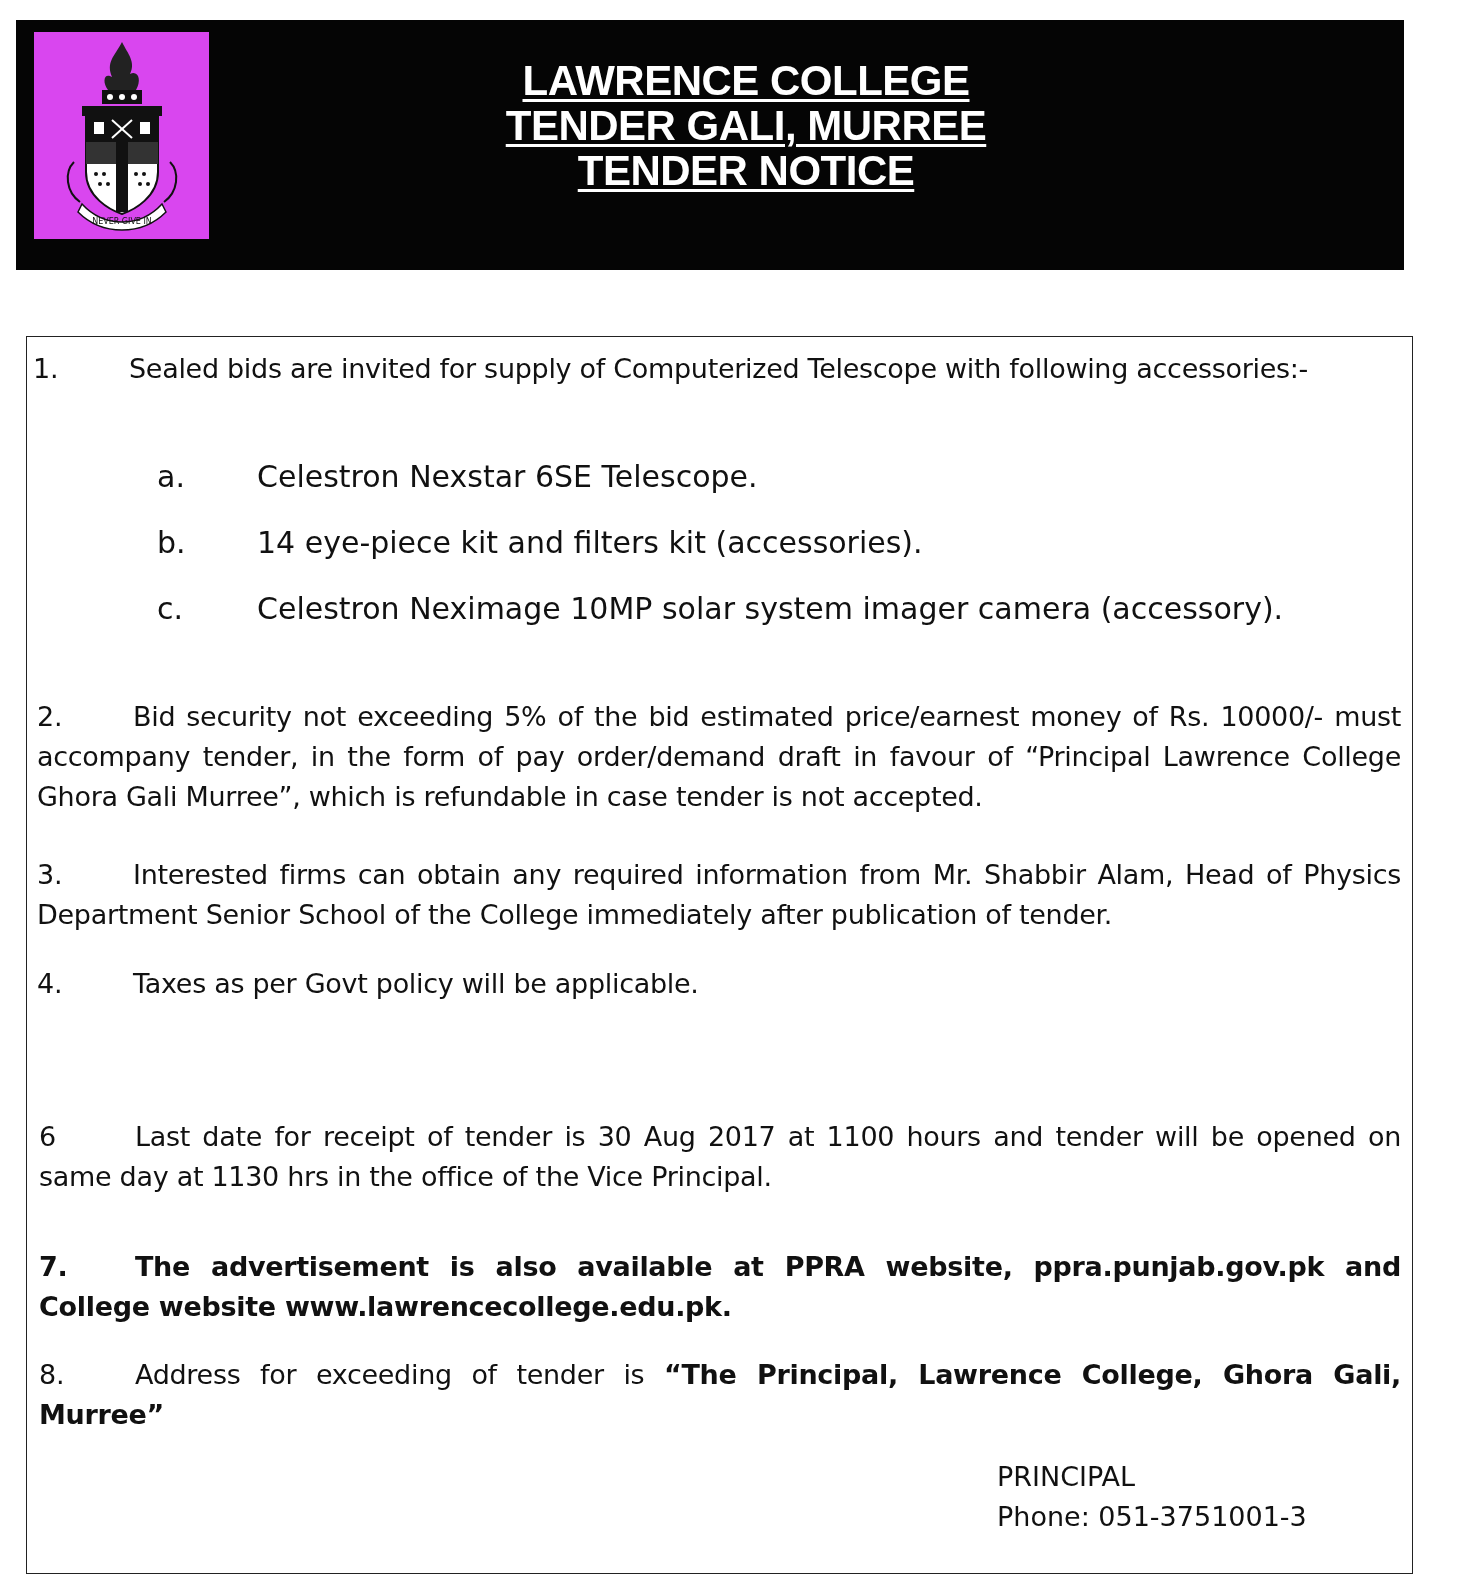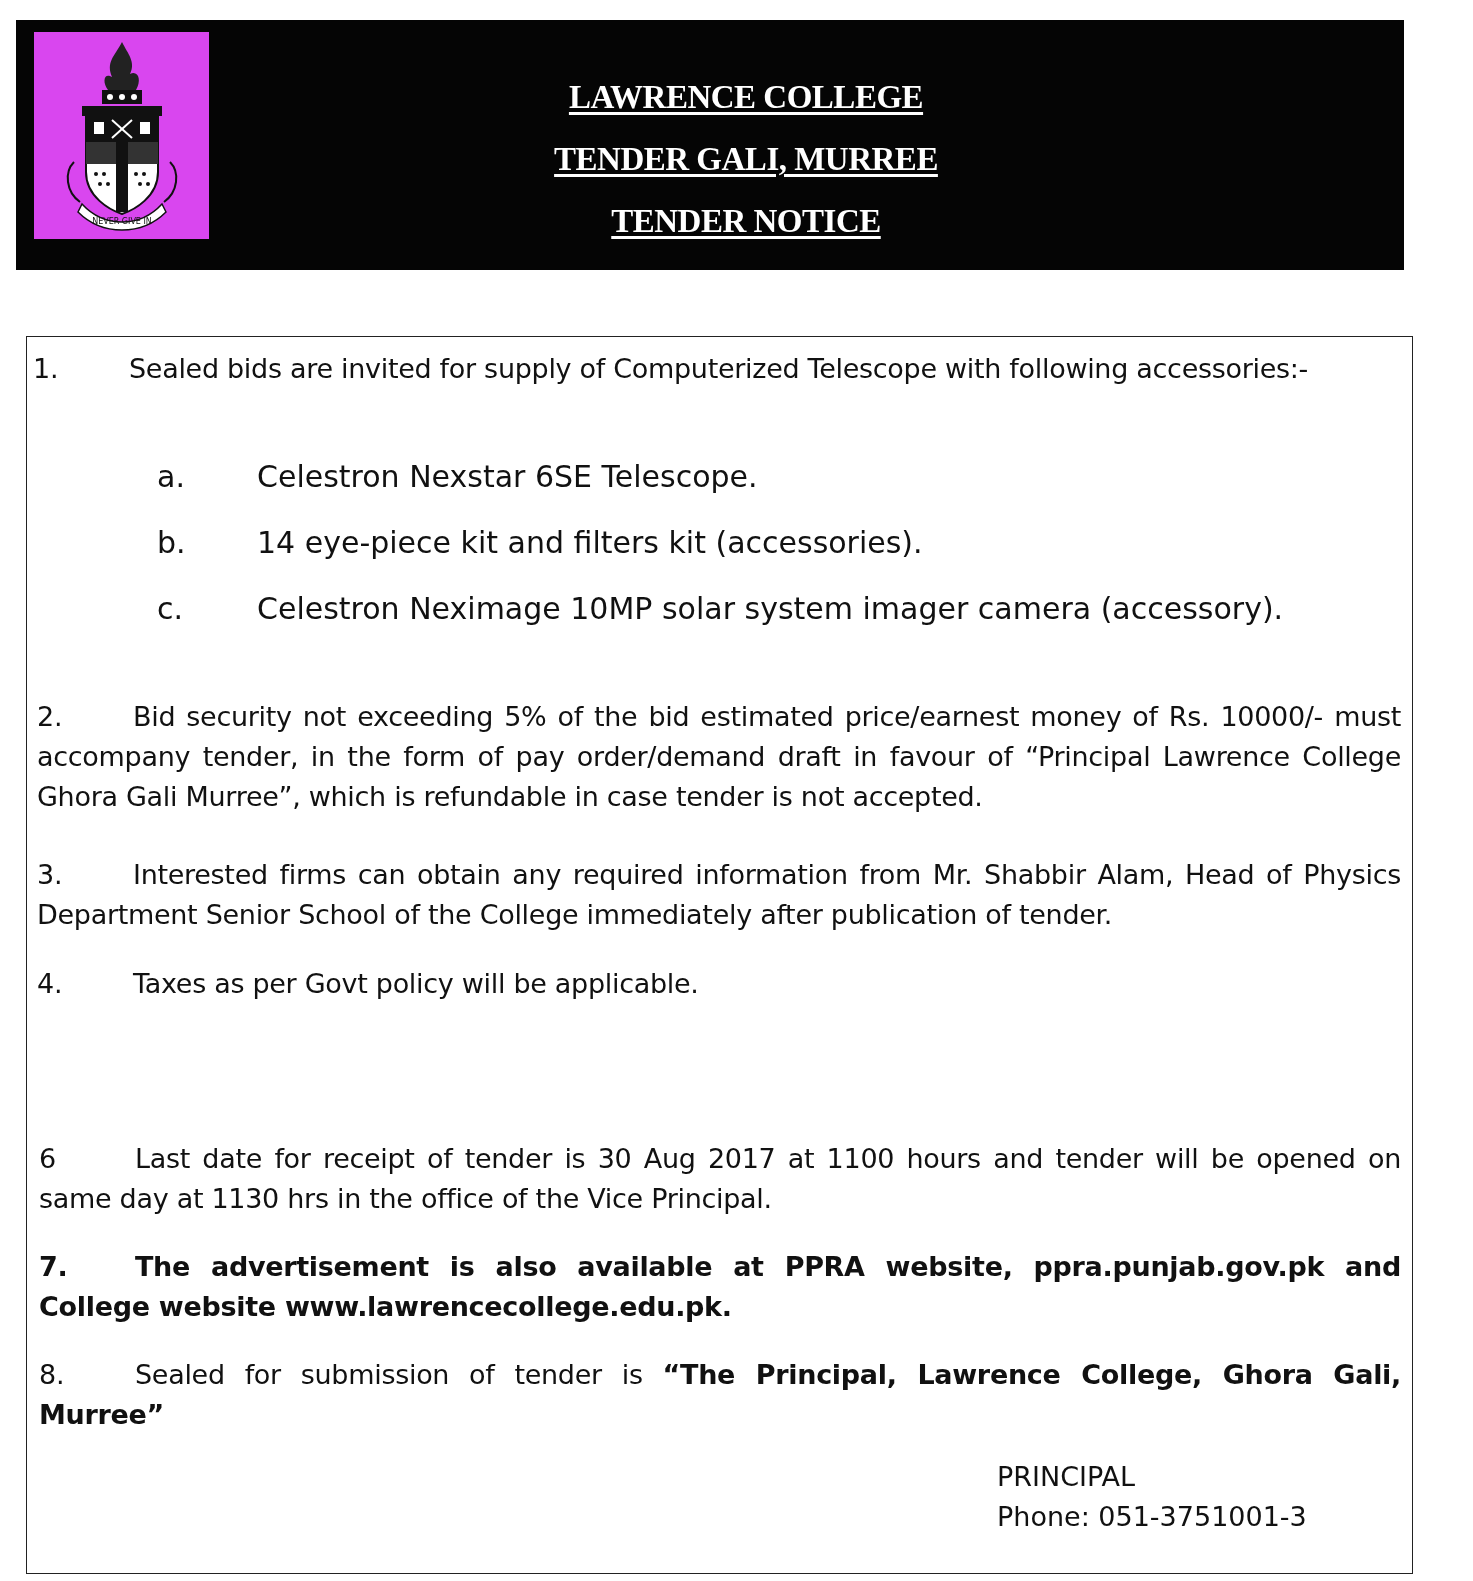--- a/index.html
+++ b/index.html
@@ -2,22 +2,22 @@
 <html><head>
 <meta charset="utf-8">
 <style>
   html, body { margin: 0; padding: 0; background: #ffffff; }
   body { width: 1473px; height: 1581px; position: relative; overflow: hidden;
          font-family: "DejaVu Sans", sans-serif; color: #111; }
   .header-band { position: absolute; left: 16px; top: 20px; width: 1388px; height: 250px; background: #050505; }
   .crest-box { position: absolute; left: 18px; top: 12px; width: 175px; height: 207px; background: #d946ef; }
   .crest-box svg { display: block; }
   .titles { position: absolute; left: 480px; top: 38px; width: 500px; text-align: center; color: #fff; }
-  .titles div { font-family: Liberation Serif, serif; font-weight: bold; font-size: 33px; line-height: 45px;
-                text-decoration: underline; text-decoration-thickness: 3px; text-underline-offset: 4px; letter-spacing: -0.5px; margin-top: 17px;}
+  .titles div { font-family: Liberation Sans, sans-serif; font-weight: bold; font-size: 42px; line-height: 45px;
+                text-decoration: underline; text-decoration-thickness: 3px; text-underline-offset: 4px; letter-spacing: -0.5px;}
   .body-box { position: absolute; left: 26px; top: 292px; width: 1387px; height: 1238px; border: 1.5px solid #222; box-sizing: border-box; margin-top: 44px; }
   .para { position: absolute; font-size: 27px; line-height: 40px; color: #111; letter-spacing: -0.3px; }
   .justify { text-align: justify; text-align-last: left; }
   .num { display: inline-block; width: 96px; }
   .sub { position: absolute; left: 130px; font-size: 30px; }
   .sub .letter { display: inline-block; width: 100px; }
   .bold { font-weight: bold; }
   .sig { position: absolute; font-size: 27px; line-height: 40px; text-align: left; }
 </style>
 </head>
@@ -90,29 +90,29 @@
 
   <div class="para justify" style="left:10px; top:518px; width:1364px;">
     <span class="num">3.</span><span>Interested firms can obtain any required information from Mr. Shabbir Alam, Head of Physics Department Senior School of the College immediately after publication of tender.</span>
   </div>
 
   <div class="para justify" style="left:10px; top:627px; width:1364px;">
     <span class="num">4.</span><span>Taxes as per Govt policy will be applicable.</span>
   </div>
 
 
-  <div class="para justify" style="left:12px; top:802px; width:1362px;">
+  <div class="para justify" style="left:12px; top:780px; width:1362px;">
     <span class="num">6</span><span>Last date for receipt of tender is 30 Aug 2017 at 1100 hours and tender will be opened on same day at 1130 hrs in the office of the Vice Principal.</span>
   </div>
 
   <div class="para justify" style="left:12px; top:910px; width:1362px;font-weight:bold;">
     <span class="num">7.</span><span>The advertisement is also available at PPRA website, ppra.punjab.gov.pk and College website www.lawrencecollege.edu.pk.</span>
   </div>
 
   <div class="para justify" style="left:12px; top:1018px; width:1362px;">
-    <span class="num">8.</span><span>Sealed for submission of tender is </span><span class="bold">“The Principal, Lawrence College, Ghora Gali, Murree”</span>
+    <span class="num">8.</span><span>Address for exceeding of tender is </span><span class="bold">“The Principal, Lawrence College, Ghora Gali, Murree”</span>
   </div>
 
   <div class="sig" style="left:970px; top:1120px; width:380px;">
     <div>PRINCIPAL</div>
     <div>Phone: 051-3751001-3</div>
   </div>
 </div>
 
 </body></html>

